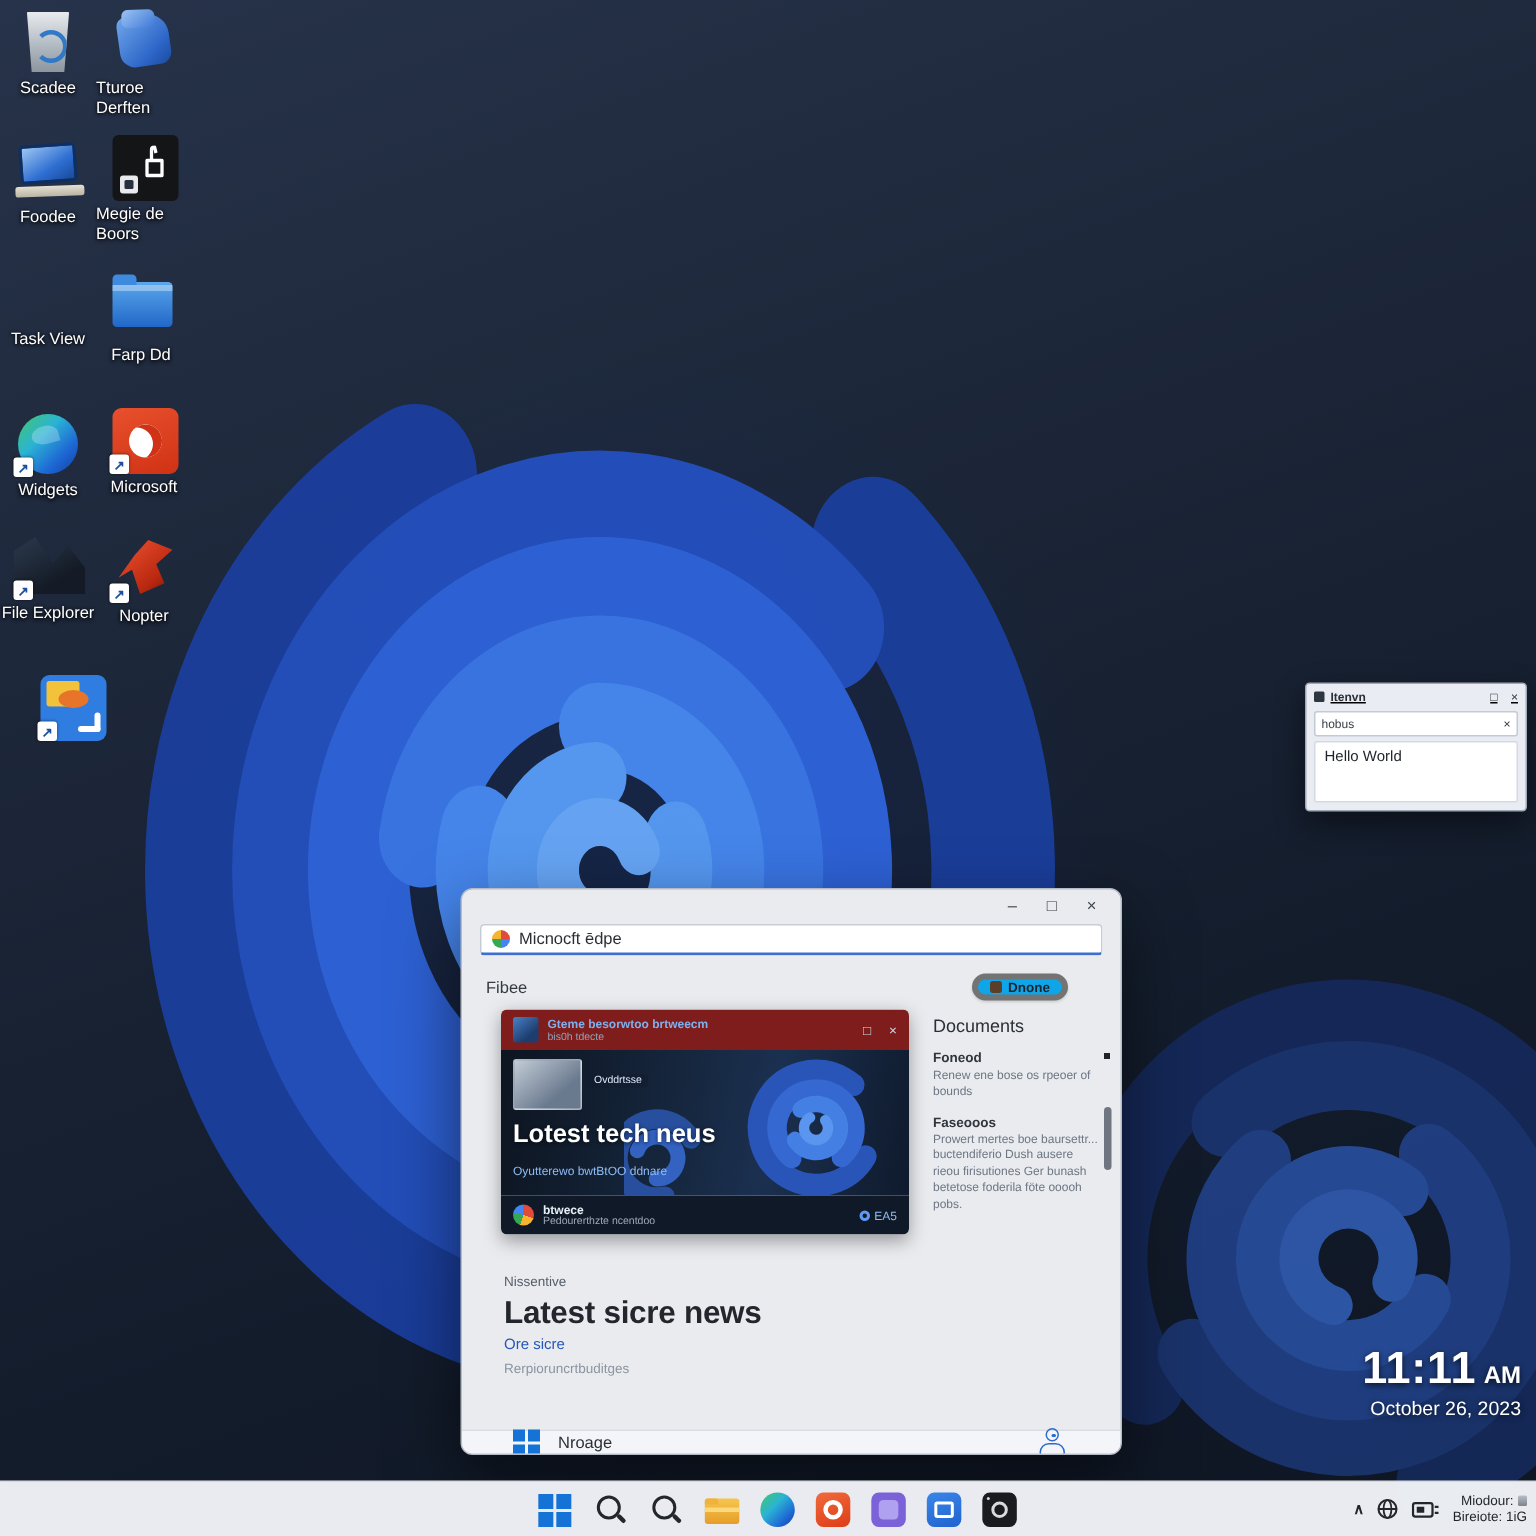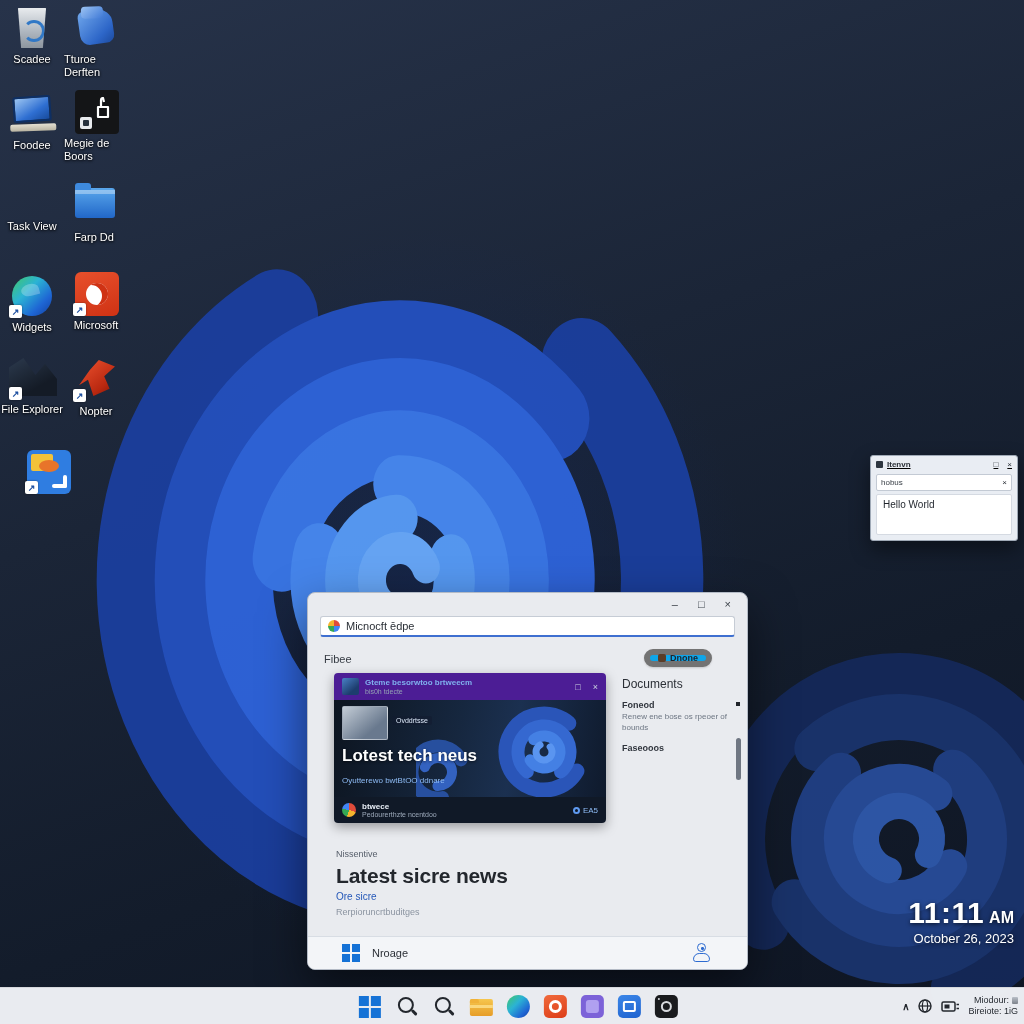--- a/index.html
+++ b/index.html
@@ -84,28 +84,28 @@
   .ew-tb { display:flex; align-items:center; justify-content:flex-end; height:23px; gap:20px; padding-right:16px; }
   .ew-ctl { font-size:11px; color:#3a4048; cursor:pointer; line-height:1; }
   .ew-addr { display:flex; align-items:center; margin:0 12px; height:21px; background:#fff;
              border:1px solid #c6ccd5; border-bottom:2px solid #3e6fd0; border-radius:3px; padding:0 7px; gap:6px; }
   .favicon { width:12px; height:12px; border-radius:50%;
              background:conic-gradient(#e04b3a 0 25%,#4285f4 25% 50%,#35a853 50% 75%,#f5b52e 75% 100%); }
   .ew-addr-text { font-size:11px; color:#2a2f36; }
   .ew-content { position:absolute; top:46px; left:0; right:0; bottom:33px; }
   .ew-fibee { position:absolute; left:16px; top:14px; font-size:11px; color:#343a42; }
   .ew-done { position:absolute; right:35px; top:10px; height:18px; display:flex; align-items:center; gap:4px;
-             background:#0ea5e9; border:6px solid #737373; border-radius:9px; padding:0 8px;
+             background:#0ea5e9; border:4px solid #737373; border-radius:9px; padding:0 8px;
              box-shadow:0 1px 2px rgba(0,0,0,.15); cursor:pointer; }
   .ew-done-ico { width:8px; height:8px; background:#5b3d28; border-radius:2px; }
   .ew-done-label { font-size:9px; font-weight:bold; color:#1f242b; }
 
   .card { position:absolute; left:26px; top:34px; width:272px; height:150px; border-radius:4px; overflow:hidden;
           box-shadow:0 4px 12px rgba(0,0,0,.35); }
-  .card-h { display:flex; align-items:center; height:27px; background:#4c1d95; padding:0 8px; gap:6px; }
+  .card-h { display:flex; align-items:center; height:27px; background:#7f1d1d; padding:0 8px; gap:6px; }
   .card-av { width:17px; height:17px; border-radius:2px;
              background:linear-gradient(140deg,#4a81c6,#1d3d6e 70%); }
   .card-ht { flex:1; }
   .card-title { font-size:8px; font-weight:bold; color:#7fb0ee; line-height:1.25; }
   .card-sub { font-size:7px; color:#93a1b4; }
   .card-ctl { font-size:9px; color:#cdd6e2; margin-left:6px; cursor:pointer; }
   .card-b { position:relative; height:97px;
             background:linear-gradient(100deg,#0d1520 0%,#16273f 45%,#1b3050 65%,#0f1a2c 100%); overflow:hidden; }
   .card-thumb { position:absolute; left:8px; top:6px; width:46px; height:34px; border-radius:2px;
                 background:linear-gradient(140deg,#c3ccd6,#69798e 70%); border:1px solid rgba(255,255,255,.35); }
@@ -130,21 +130,21 @@
   .doc-body { margin-top:2px; font-size:8px; color:#6d7683; line-height:1.35; }
   .ew-bullet { position:absolute; right:7px; top:63px; width:4px; height:4px; background:#20242a; }
   .ew-scroll { position:absolute; left:428px; top:99px; width:5px; height:42px; background:#6f7682; border-radius:3px; cursor:pointer; }
 
   .story { position:absolute; left:28px; top:210px; }
   .story-kicker { font-size:9px; color:#565e6a; }
   .story-headline { margin-top:5px; font-size:21px; font-weight:600; color:#23272d; letter-spacing:-.2px; }
   .story-link { margin-top:3px; font-size:10px; font-weight:normal; color:#2457b8; cursor:pointer; }
   .story-byline { margin-top:5px; font-size:9px; color:#8b94a1; }
 
-  .ew-bottom { position:absolute; left:0; right:0; bottom:0; height:33px; background:#f3f5f8;
+  .ew-bottom { position:absolute; left:0; right:0; bottom:0; height:16px; background:#f3f5f8;
                border-top:1px solid #d8dde4; display:flex; align-items:center; padding:0 34px; }
   .winlogo { display:grid; grid-template-columns:8px 8px; grid-template-rows:8px 8px; gap:2px; }
   .winlogo div { background:#1572d6; }
   .ew-bottom-label { margin-left:12px; font-size:11px; color:#2b2f36; }
   .person { margin-left:auto; position:relative; width:22px; height:20px; cursor:pointer; }
   .person .head { position:absolute; left:6px; top:0; width:9px; height:9px; border:1.5px solid #2d6bd0; border-radius:50%; }
   .person .eye { position:absolute; left:10px; top:4px; width:2.5px; height:2.5px; background:#2d6bd0; border-radius:50%; }
   .person .body { position:absolute; left:2px; top:10px; width:17px; height:9px; border:1.5px solid #2d6bd0;
                   border-radius:9px 9px 4px 4px; }
 
@@ -368,20 +368,21 @@
             <div class="card-badge-text">EA5</div>
           </div>
         </div>
       </div>
 
       <div class="docs">
         <div class="docs-h">Documents</div>
         <div class="doc-title">Foneod</div>
         <div class="doc-body">Renew ene bose os rpeoer of bounds</div>
         <div class="doc-title">Faseooos</div>
+        <div class="doc-body">Prowert mertes boe baursettr... buctendiferio Dush ausere rieou firisutiones Ger bunash betetose foderila föte ooooh pobs.</div>
       </div>
       <div class="ew-bullet"></div>
       <div class="ew-scroll"></div>
 
       <div class="story">
         <div class="story-kicker">Nissentive</div>
         <div class="story-headline">Latest sicre news</div>
         <div class="story-link">Ore sicre</div>
         <div class="story-byline">Rerpioruncrtbuditges</div>
       </div>

